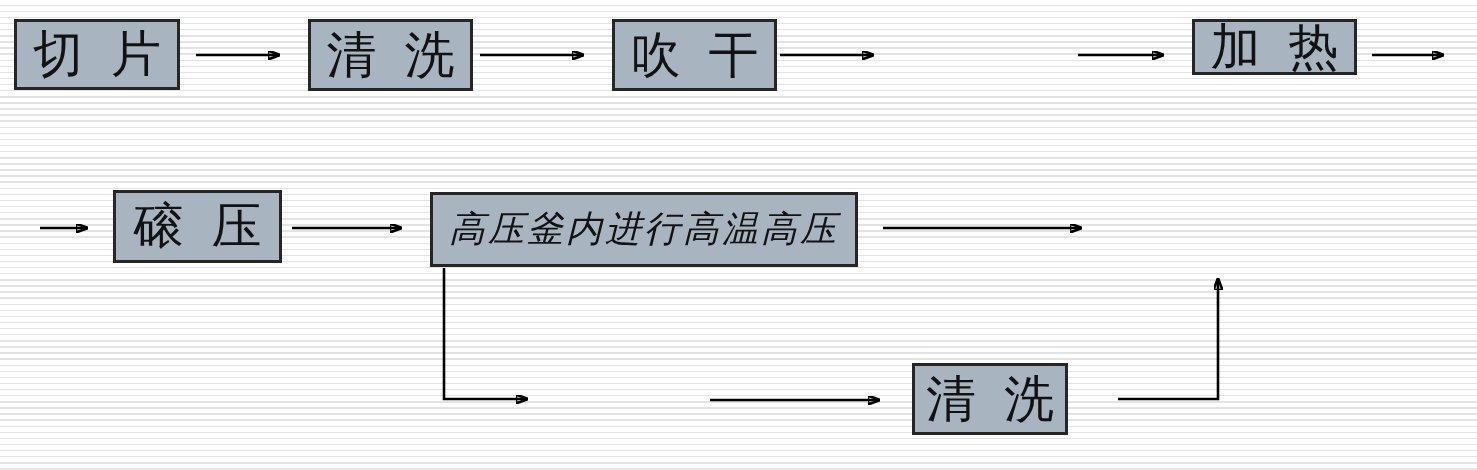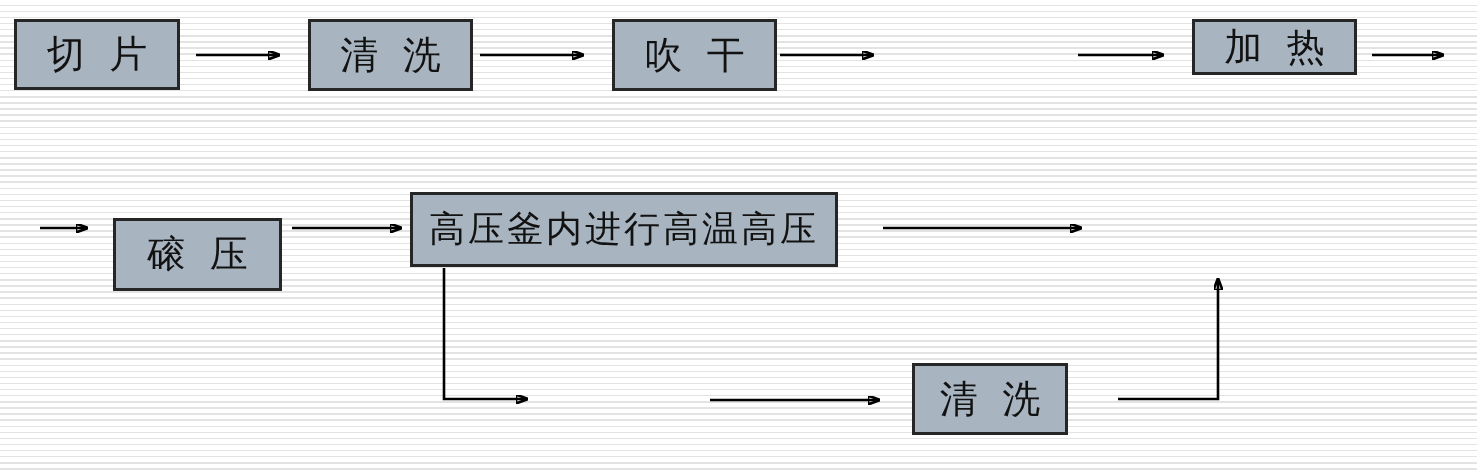--- a/index.html
+++ b/index.html
@@ -23,39 +23,39 @@
   }
   .node {
     position: absolute;
     box-sizing: border-box;
     background: #a8b4c0;
     border: 3px solid #262626;
     color: #121212;
     display: flex;
     align-items: center;
     justify-content: center;
-    font-size: 38px;
+    font-size: 50px;
     word-spacing: 14px;
     white-space: nowrap;
     z-index: 2;
   }
   .node.wide {
     font-size: 36px;
     letter-spacing: 3px;
     word-spacing: 0;
   }
   
   .n-slicing    { left: 14px;   top: 19px;  width: 166px; height: 71px; }
   .n-washing1   { left: 308px;  top: 19px;  width: 165px; height: 72px; }
   .n-drying     { left: 612px;  top: 19px;  width: 165px; height: 72px; }
   .n-assembling { left: 902px;  top: 19px;  width: 165px; height: 72px; }
   .n-heating    { left: 1192px; top: 19px;  width: 165px; height: 56px; }
   
-  .n-rolling    { left: 113px;  top: 190px; width: 169px; height: 73px; margin-top: 28px; }
-  .n-autoclave  { left: 410px;  top: 192px; width: 428px; height: 75px; }
+  .n-rolling    { left: 113px;  top: 190px; width: 169px; height: 73px; }
+  .n-autoclave  { left: 430px;  top: 192px; width: 428px; height: 75px; font-style: italic; }
   .n-inspection { left: 1123px; top: 190px; width: 165px; height: 77px; }
   
   .n-edging     { left: 533px;  top: 363px; width: 152px; height: 74px; }
   .n-washing2   { left: 912px;  top: 363px; width: 156px; height: 72px; }
 
   .connector-layer {
     position: absolute;
     left: 0; top: 0;
     width: 1477px;
     height: 470px;

